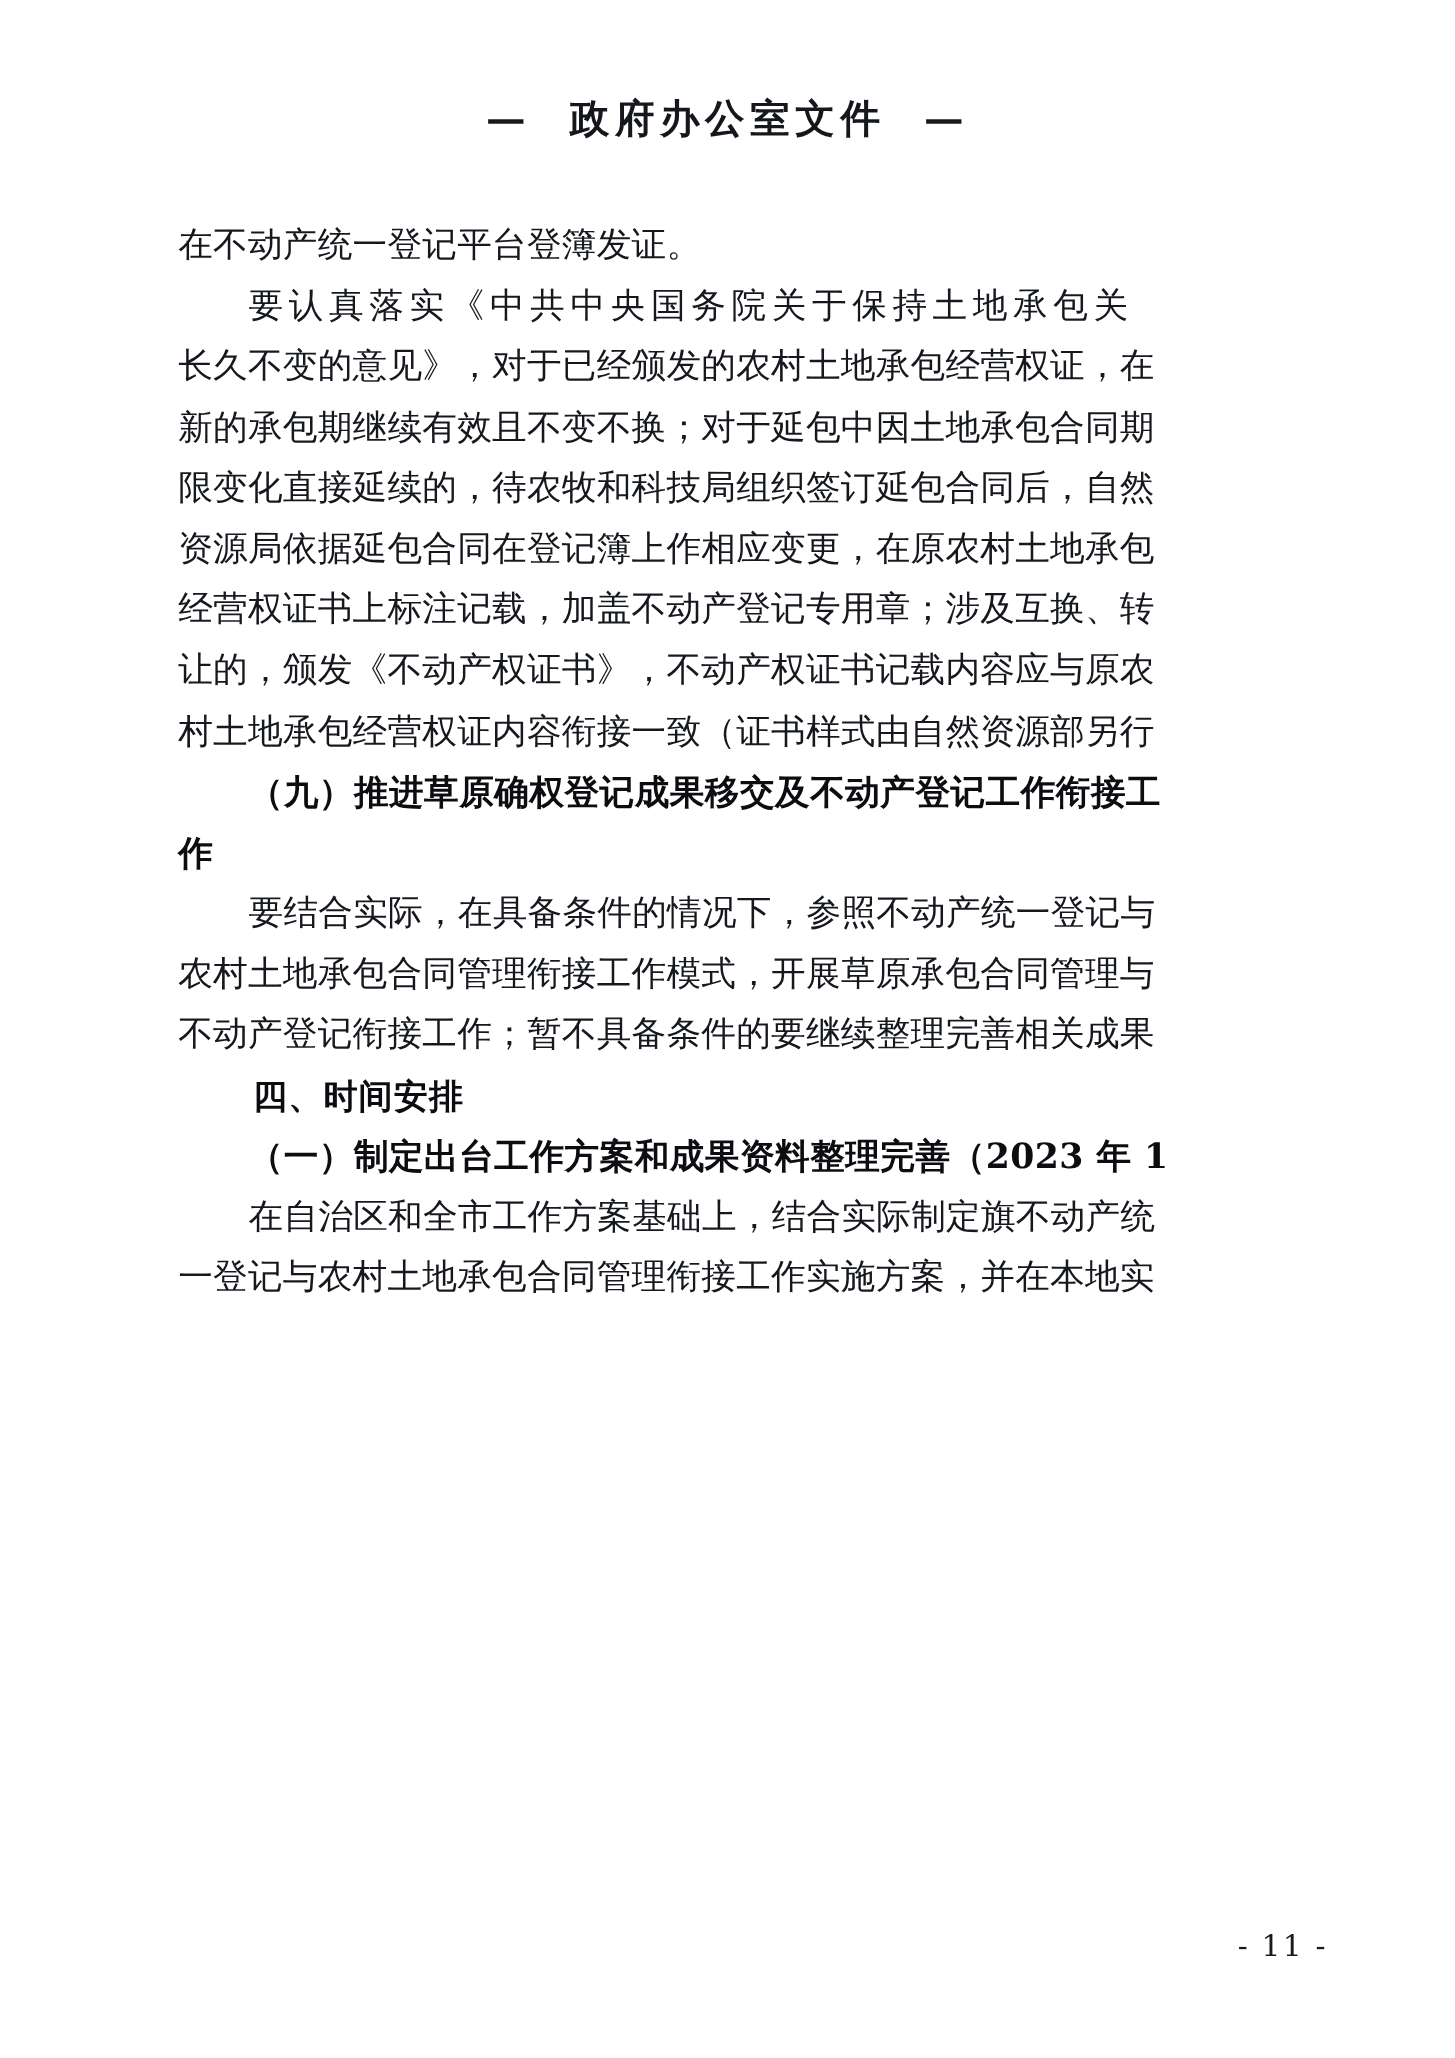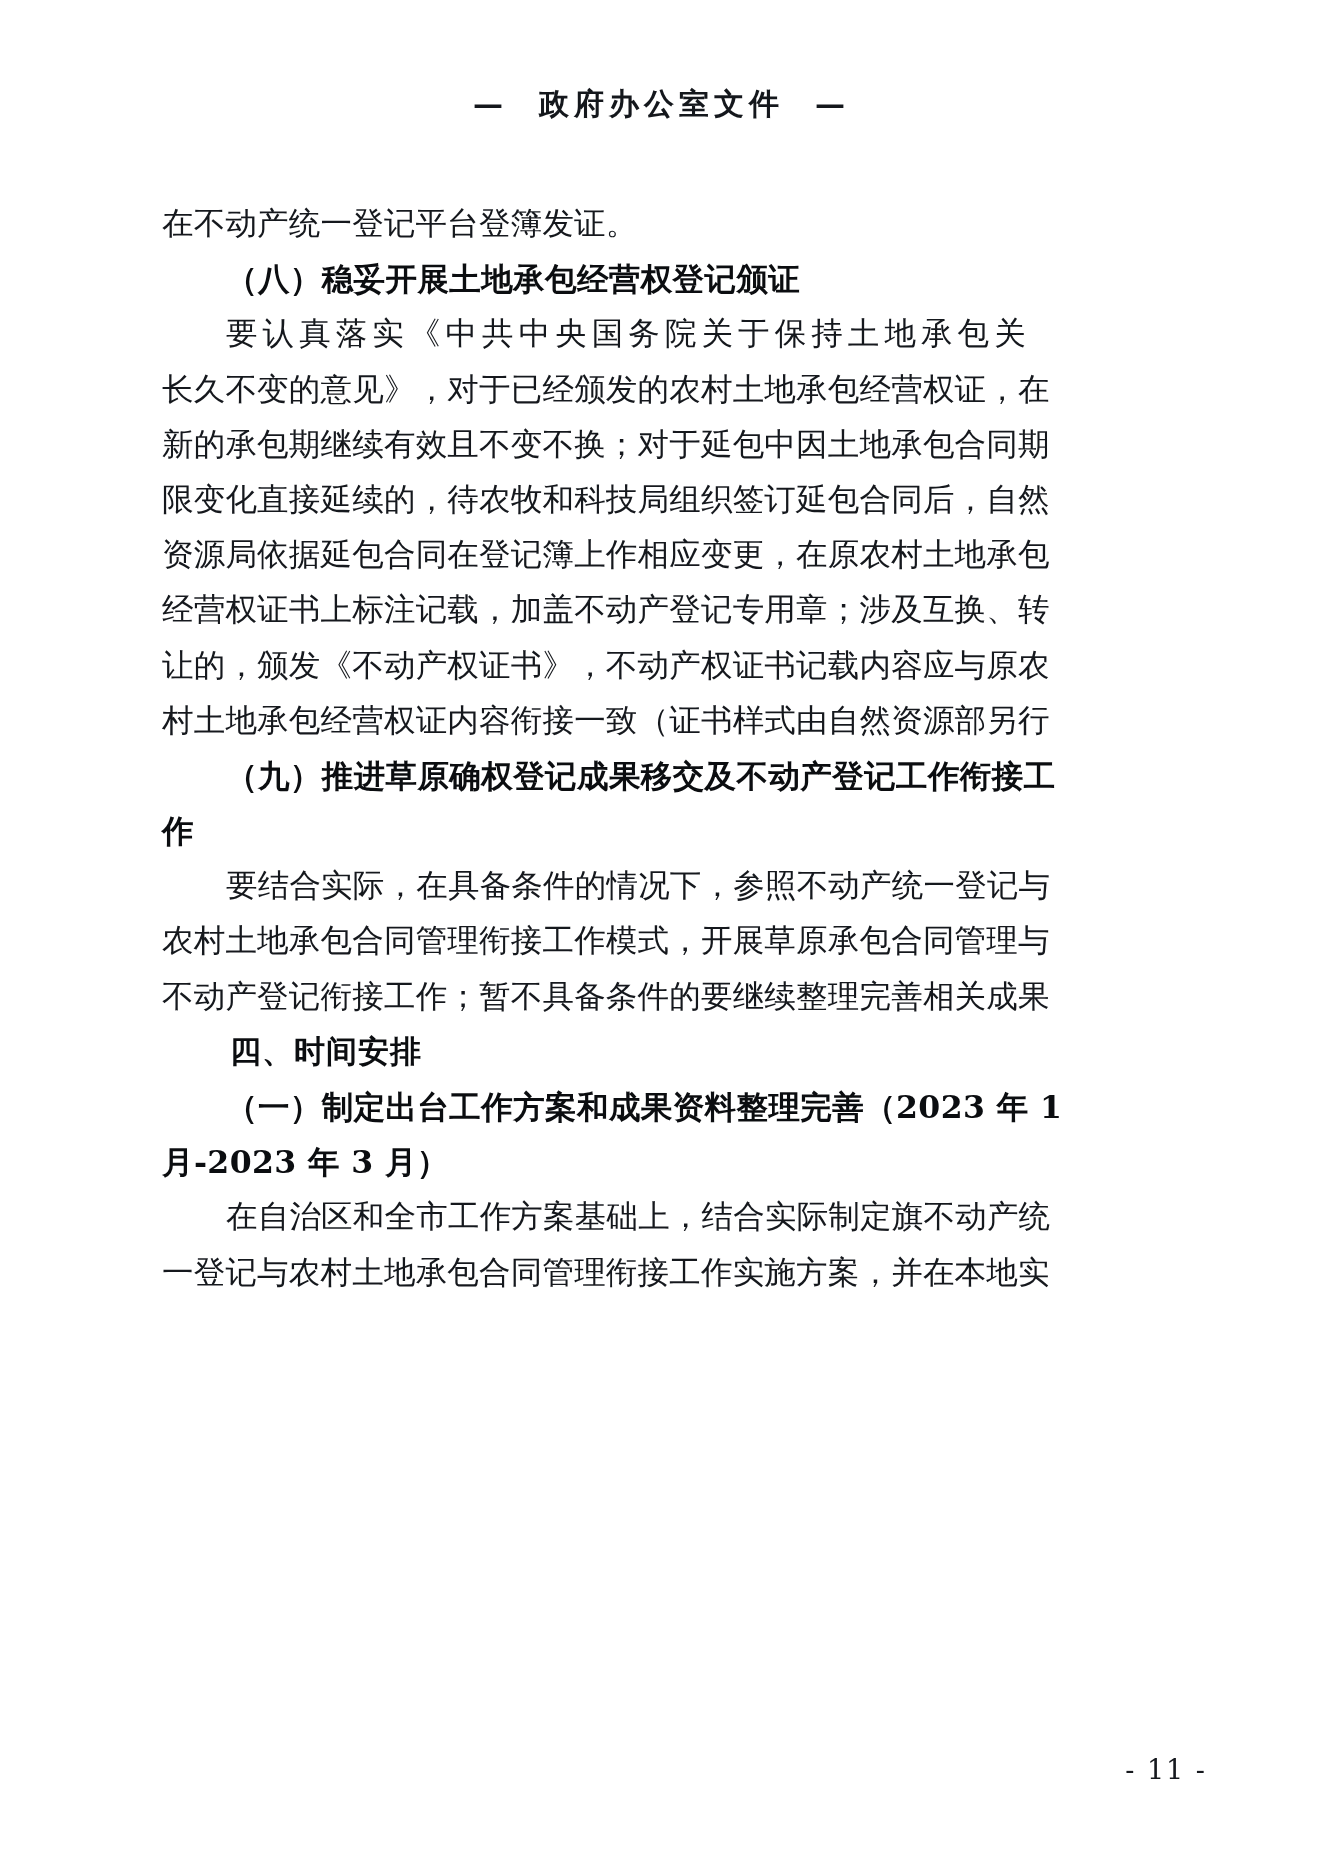--- a/index.html
+++ b/index.html
@@ -18,21 +18,21 @@
     color: #111317;
   }
 
   
   .doc-header {
     position: absolute;
     top: 84px;
     left: 0;
     width: 100%;
     text-align: center;
-    font-size: 30px;
+    font-size: 36px;
     letter-spacing: 5px;
     color: #14171c;
     font-weight: 600;
     font-family: "DejaVu Serif", "Liberation Serif", serif;
     white-space: pre;
   }
 
   
   .content {
     position: absolute;
@@ -110,42 +110,40 @@
 <body>
 
 <div class="page">
 
   <div class="doc-header">—  政府办公室文件  —</div>
 
   <div class="content">
 
     <div class="line">在不动产统一登记平台登簿发证。</div>
 
-    <div class="h-kai indent">（八）稳妥开展土地承包经营权登记颁证</div>
 
     <div class="line j indent"><span>要</span><span>认</span><span>真</span><span>落</span><span>实</span><span>《</span><span>中</span><span>共</span><span>中</span><span>央</span><span>国</span><span>务</span><span>院</span><span>关</span><span>于</span><span>保</span><span>持</span><span>土</span><span>地</span><span>承</span><span>包</span><span>关</span></div>
     <div class="line j"><span>长</span><span>久</span><span>不</span><span>变</span><span>的</span><span>意</span><span>见</span><span>》</span><span>，</span><span>对</span><span>于</span><span>已</span><span>经</span><span>颁</span><span>发</span><span>的</span><span>农</span><span>村</span><span>土</span><span>地</span><span>承</span><span>包</span><span>经</span><span>营</span><span>权</span><span>证</span><span>，</span><span>在</span></div>
     <div class="line j"><span>新</span><span>的</span><span>承</span><span>包</span><span>期</span><span>继</span><span>续</span><span>有</span><span>效</span><span>且</span><span>不</span><span>变</span><span>不</span><span>换</span><span>；</span><span>对</span><span>于</span><span>延</span><span>包</span><span>中</span><span>因</span><span>土</span><span>地</span><span>承</span><span>包</span><span>合</span><span>同</span><span>期</span></div>
     <div class="line j"><span>限</span><span>变</span><span>化</span><span>直</span><span>接</span><span>延</span><span>续</span><span>的</span><span>，</span><span>待</span><span>农</span><span>牧</span><span>和</span><span>科</span><span>技</span><span>局</span><span>组</span><span>织</span><span>签</span><span>订</span><span>延</span><span>包</span><span>合</span><span>同</span><span>后</span><span>，</span><span>自</span><span>然</span></div>
     <div class="line j"><span>资</span><span>源</span><span>局</span><span>依</span><span>据</span><span>延</span><span>包</span><span>合</span><span>同</span><span>在</span><span>登</span><span>记</span><span>簿</span><span>上</span><span>作</span><span>相</span><span>应</span><span>变</span><span>更</span><span>，</span><span>在</span><span>原</span><span>农</span><span>村</span><span>土</span><span>地</span><span>承</span><span>包</span></div>
     <div class="line j"><span>经</span><span>营</span><span>权</span><span>证</span><span>书</span><span>上</span><span>标</span><span>注</span><span>记</span><span>载</span><span>，</span><span>加</span><span>盖</span><span>不</span><span>动</span><span>产</span><span>登</span><span>记</span><span>专</span><span>用</span><span>章</span><span>；</span><span>涉</span><span>及</span><span>互</span><span>换</span><span>、</span><span>转</span></div>
     <div class="line j"><span>让</span><span>的</span><span>，</span><span>颁</span><span>发</span><span>《</span><span>不</span><span>动</span><span>产</span><span>权</span><span>证</span><span>书</span><span>》</span><span>，</span><span>不</span><span>动</span><span>产</span><span>权</span><span>证</span><span>书</span><span>记</span><span>载</span><span>内</span><span>容</span><span>应</span><span>与</span><span>原</span><span>农</span></div>
     <div class="line j"><span>村</span><span>土</span><span>地</span><span>承</span><span>包</span><span>经</span><span>营</span><span>权</span><span>证</span><span>内</span><span>容</span><span>衔</span><span>接</span><span>一</span><span>致</span><span>（</span><span>证</span><span>书</span><span>样</span><span>式</span><span>由</span><span>自</span><span>然</span><span>资</span><span>源</span><span>部</span><span>另</span><span>行</span></div>
 
     <div class="h-kai j indent"><span>（</span><span>九</span><span>）</span><span>推</span><span>进</span><span>草</span><span>原</span><span>确</span><span>权</span><span>登</span><span>记</span><span>成</span><span>果</span><span>移</span><span>交</span><span>及</span><span>不</span><span>动</span><span>产</span><span>登</span><span>记</span><span>工</span><span>作</span><span>衔</span><span>接</span><span>工</span></div>
     <div class="h-kai">作</div>
 
     <div class="line j indent"><span>要</span><span>结</span><span>合</span><span>实</span><span>际</span><span>，</span><span>在</span><span>具</span><span>备</span><span>条</span><span>件</span><span>的</span><span>情</span><span>况</span><span>下</span><span>，</span><span>参</span><span>照</span><span>不</span><span>动</span><span>产</span><span>统</span><span>一</span><span>登</span><span>记</span><span>与</span></div>
     <div class="line j"><span>农</span><span>村</span><span>土</span><span>地</span><span>承</span><span>包</span><span>合</span><span>同</span><span>管</span><span>理</span><span>衔</span><span>接</span><span>工</span><span>作</span><span>模</span><span>式</span><span>，</span><span>开</span><span>展</span><span>草</span><span>原</span><span>承</span><span>包</span><span>合</span><span>同</span><span>管</span><span>理</span><span>与</span></div>
     <div class="line j"><span>不</span><span>动</span><span>产</span><span>登</span><span>记</span><span>衔</span><span>接</span><span>工</span><span>作</span><span>；</span><span>暂</span><span>不</span><span>具</span><span>备</span><span>条</span><span>件</span><span>的</span><span>要</span><span>继</span><span>续</span><span>整</span><span>理</span><span>完</span><span>善</span><span>相</span><span>关</span><span>成</span><span>果</span></div>
 
     <div class="h-hei indent2">四、时间安排</div>
 
     <div class="h-kai j indent"><span>（</span><span>一</span><span>）</span><span>制</span><span>定</span><span>出</span><span>台</span><span>工</span><span>作</span><span>方</span><span>案</span><span>和</span><span>成</span><span>果</span><span>资</span><span>料</span><span>整</span><span>理</span><span>完</span><span>善</span><span>（</span><span>2</span><span>0</span><span>2</span><span>3</span><span> </span><span>年</span><span> </span><span>1</span></div>
-    <div class="h-kai">月-2023 年 3 月）</div>
 
     <div class="line j indent"><span>在</span><span>自</span><span>治</span><span>区</span><span>和</span><span>全</span><span>市</span><span>工</span><span>作</span><span>方</span><span>案</span><span>基</span><span>础</span><span>上</span><span>，</span><span>结</span><span>合</span><span>实</span><span>际</span><span>制</span><span>定</span><span>旗</span><span>不</span><span>动</span><span>产</span><span>统</span></div>
     <div class="line j"><span>一</span><span>登</span><span>记</span><span>与</span><span>农</span><span>村</span><span>土</span><span>地</span><span>承</span><span>包</span><span>合</span><span>同</span><span>管</span><span>理</span><span>衔</span><span>接</span><span>工</span><span>作</span><span>实</span><span>施</span><span>方</span><span>案</span><span>，</span><span>并</span><span>在</span><span>本</span><span>地</span><span>实</span></div>
 
   </div>
 
   <div class="page-number">- 11 -</div>
 
 </div>
 

